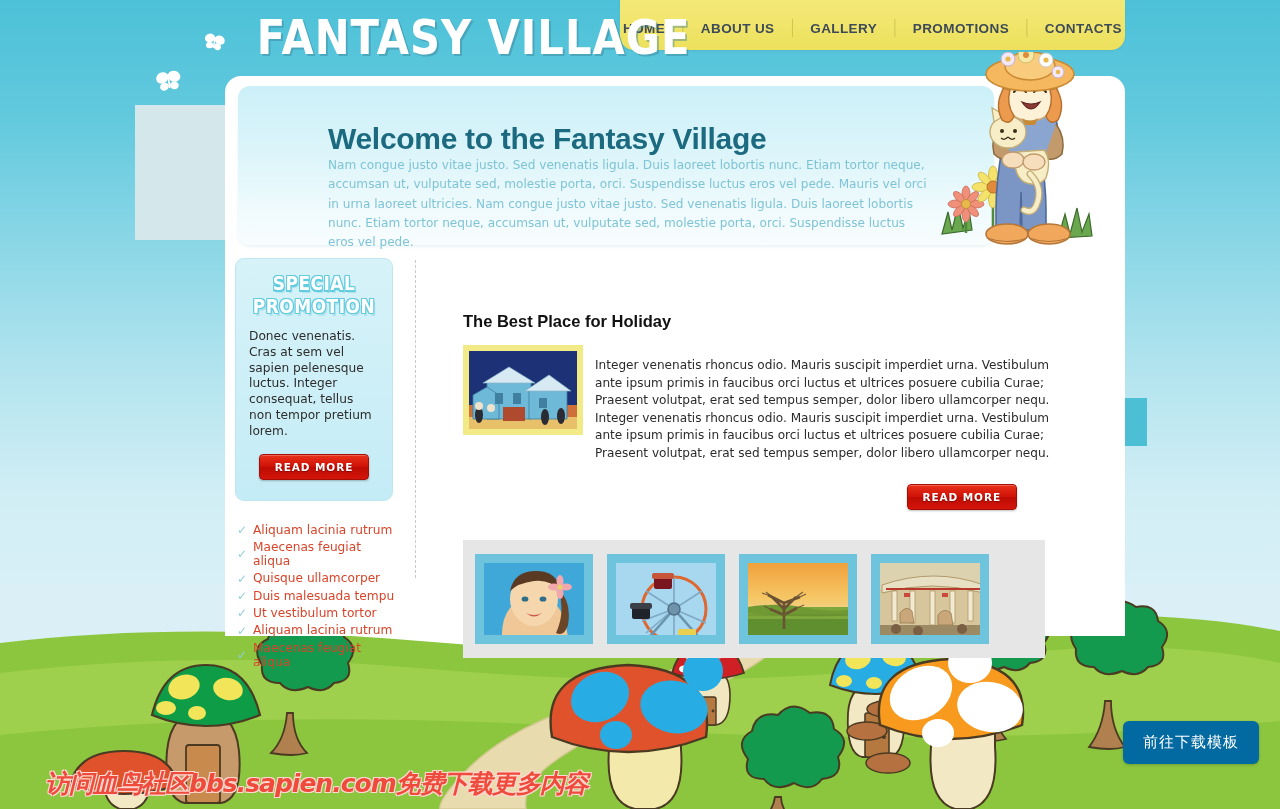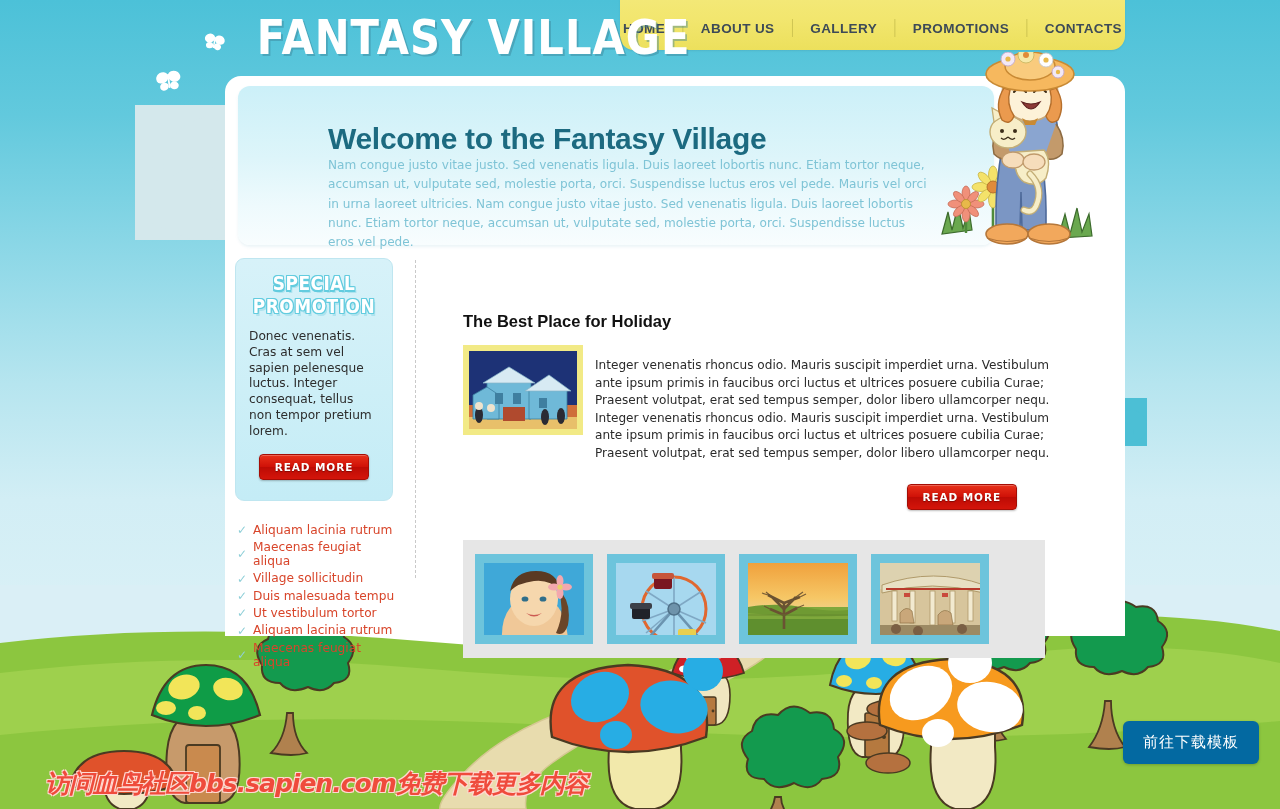--- a/index.html
+++ b/index.html
@@ -361,21 +361,21 @@
       <li>
         <span class="check-icon">✓</span>
         <span>Aliquam lacinia rutrum</span>
       </li>
       <li>
         <span class="check-icon">✓</span>
         <span>Maecenas feugiat aliqua</span>
       </li>
       <li>
         <span class="check-icon">✓</span>
-        <span>Village sollicitudin</span>
+        <span>Quisque ullamcorper</span>
       </li>
       <li>
         <span class="check-icon">✓</span>
         <span>Duis malesuada tempu</span>
       </li>
       <li>
         <span class="check-icon">✓</span>
         <span>Ut vestibulum tortor</span>
       </li>
       <li>

